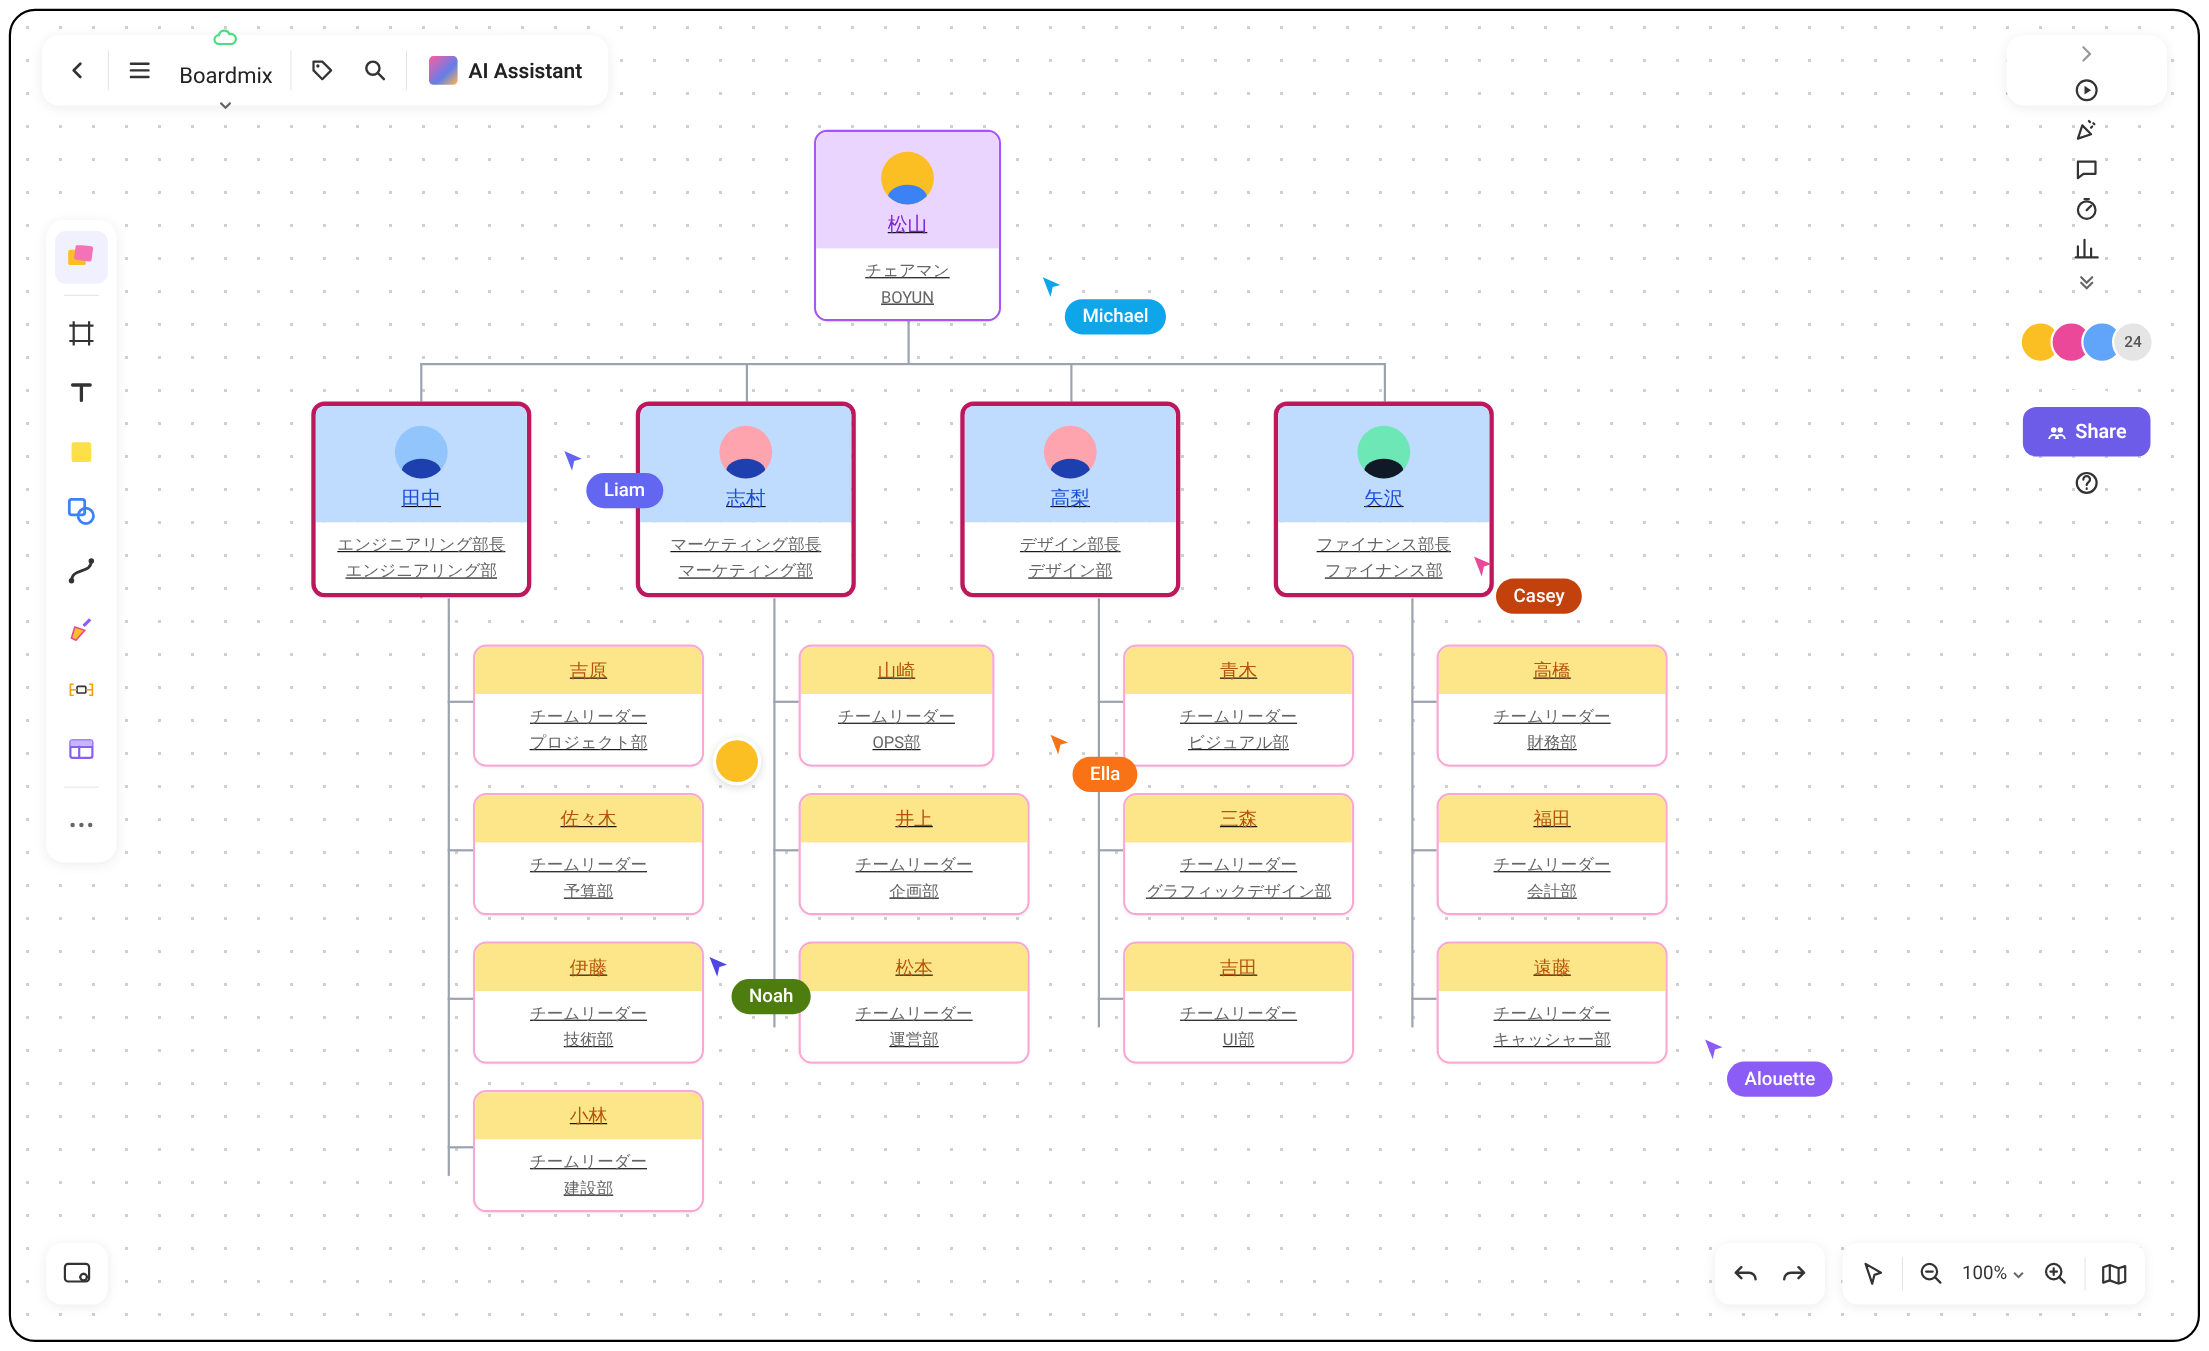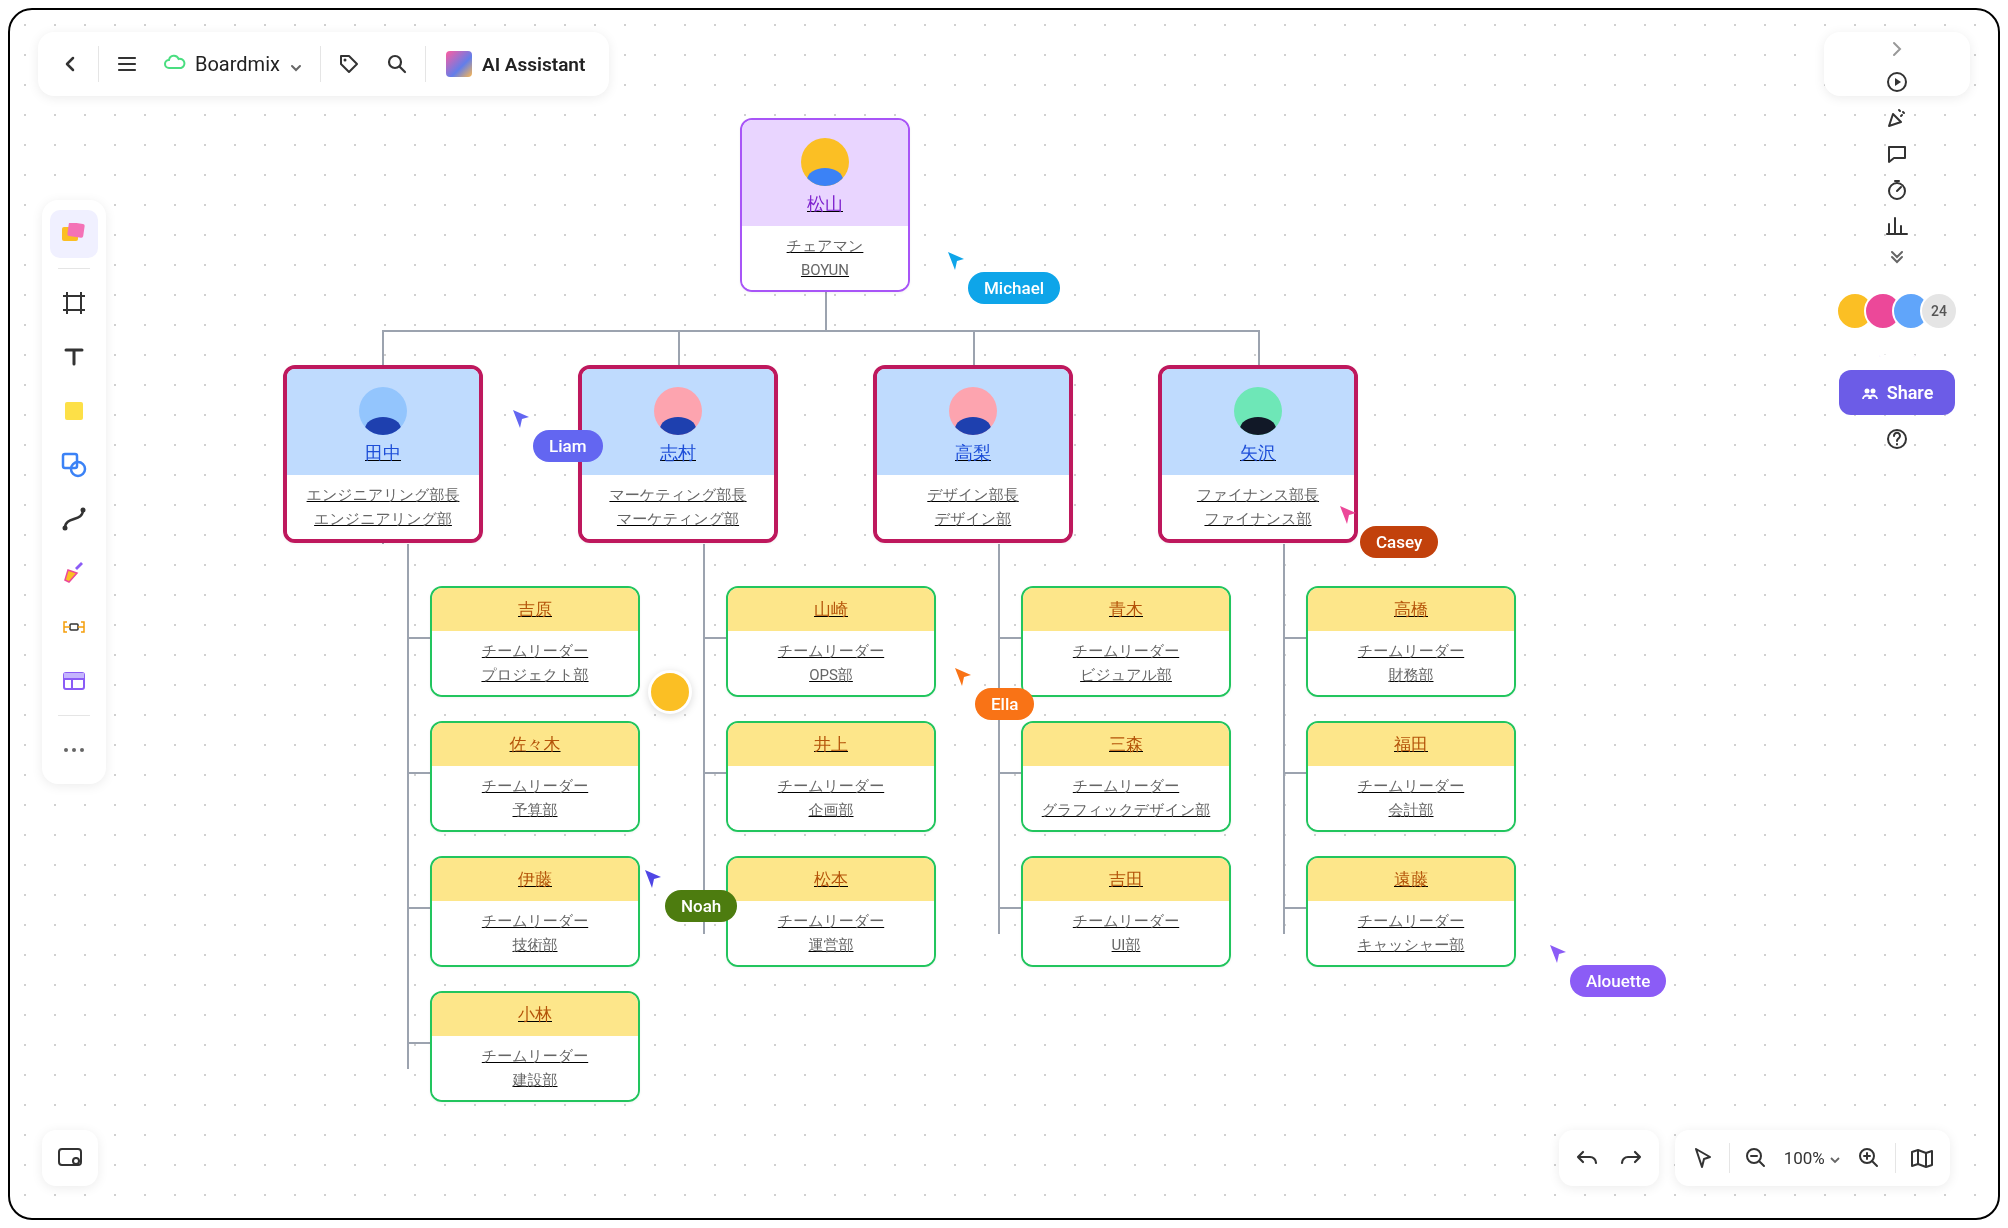--- a/index.html
+++ b/index.html
@@ -8,21 +8,21 @@
 
 
 .canvas { position: absolute; inset: 0; background-image: radial-gradient(circle, #d0d0d0 1.5px, transparent 1.5px); background-size: 30px 30px; background-position: 0 0; }
 
 
 .topbar { position: absolute; top: 22px; left: 28px; right: 28px; height: 64px; display: flex; justify-content: space-between; align-items: center; z-index: 10; }
 .topbar-left, .topbar-right { display: flex; align-items: center; gap: 0; background: #fff; border-radius: 16px; box-shadow: 0 2px 12px rgba(0,0,0,0.08); padding: 8px; height: 64px; }
 .topbar-right { gap: 12px; padding: 8px 12px; flex-direction: column; }
 .tb-btn { width: 48px; height: 48px; display: flex; align-items: center; justify-content: center; border: none; background: transparent; cursor: pointer; border-radius: 10px; color: #333; }
 .tb-sep { width: 1px; height: 36px; background: #e5e5e5; margin: 0 4px; }
-.board-name { display: flex; align-items: flex-end; gap: 8px; padding: 0 12px; font-size: 20px; color: #222; }
+.board-name { display: flex; align-items: center; gap: 8px; padding: 0 12px; font-size: 20px; color: #222; flex-direction: column; }
 .cloud { color: #4ade80; }
 .ai-assist { display: flex; align-items: center; gap: 10px; padding: 0 16px; font-weight: 600; font-size: 19px; color: #222; }
 .ai-logo { width: 26px; height: 26px; background: linear-gradient(135deg,#ff5ca0,#627eea 60%,#ffb84d); border-radius: 4px; position: relative; }
 .avatars { display: flex; align-items: center; }
 .avatar { width: 38px; height: 38px; border-radius: 50%; border: 2px solid #fff; margin-left: -10px; display: flex; align-items: center; justify-content: center; font-size: 14px; color: #fff; }
 .avatar:first-child { margin-left: 0; }
 .av-count { background: #e5e5e5; color: #555; font-weight: 500; }
 .share-btn { background: #6c5ce7; color: #fff; border: none; border-radius: 12px; padding: 12px 22px; font-size: 18px; font-weight: 600; display: flex; align-items: center; gap: 8px; cursor: pointer; }
 
 
@@ -53,21 +53,21 @@
 .n-root { border: 2px solid #a855f7; }
 .n-root .node-head { background: #e9d5ff; color: #7e22ce; }
 .n-root .node-avatar { background: #fbbf24; }
 .n-root .na-body { background: #3b82f6; }
 
 
 .n-dept { border: 4px solid #be185d; }
 .n-dept .node-head { background: #bfdbfe; color: #1d4ed8; }
 
 
-.n-team { border: 2px solid #22c55e; }
+.n-team { border: 2px solid #f9a8d4; }
 .n-team .node-head { background: #fde68a; color: #b45309; padding: 10px 0; font-size: 17px; }
 
 
 .line { position: absolute; background: #9ca3af; }
 .h { height: 2px; }
 .v { width: 2px; }
 
 
 .cursor-tag { position: absolute; z-index: 8; }
 .cursor-tag svg { position: absolute; top: -22px; left: -22px; }
@@ -429,21 +429,21 @@
         </div>
       </div>
 <div class="node n-team" style="left:420px;top:981px;width:210px">
         <div class="node-head">小林</div>
         <div class="node-body">
           <div>チームリーダー</div>
           <div>建設部</div>
         </div>
       </div>
 
-<div class="node n-team" style="left:716px;top:576px;width:210px">
+<div class="node n-team" style="left:716px;top:576px;width:178px">
         <div class="node-head">山崎</div>
         <div class="node-body">
           <div>チームリーダー</div>
           <div>OPS部</div>
         </div>
       </div>
 <div class="node n-team" style="left:716px;top:711px;width:210px">
         <div class="node-head">井上</div>
         <div class="node-body">
           <div>チームリーダー</div>

